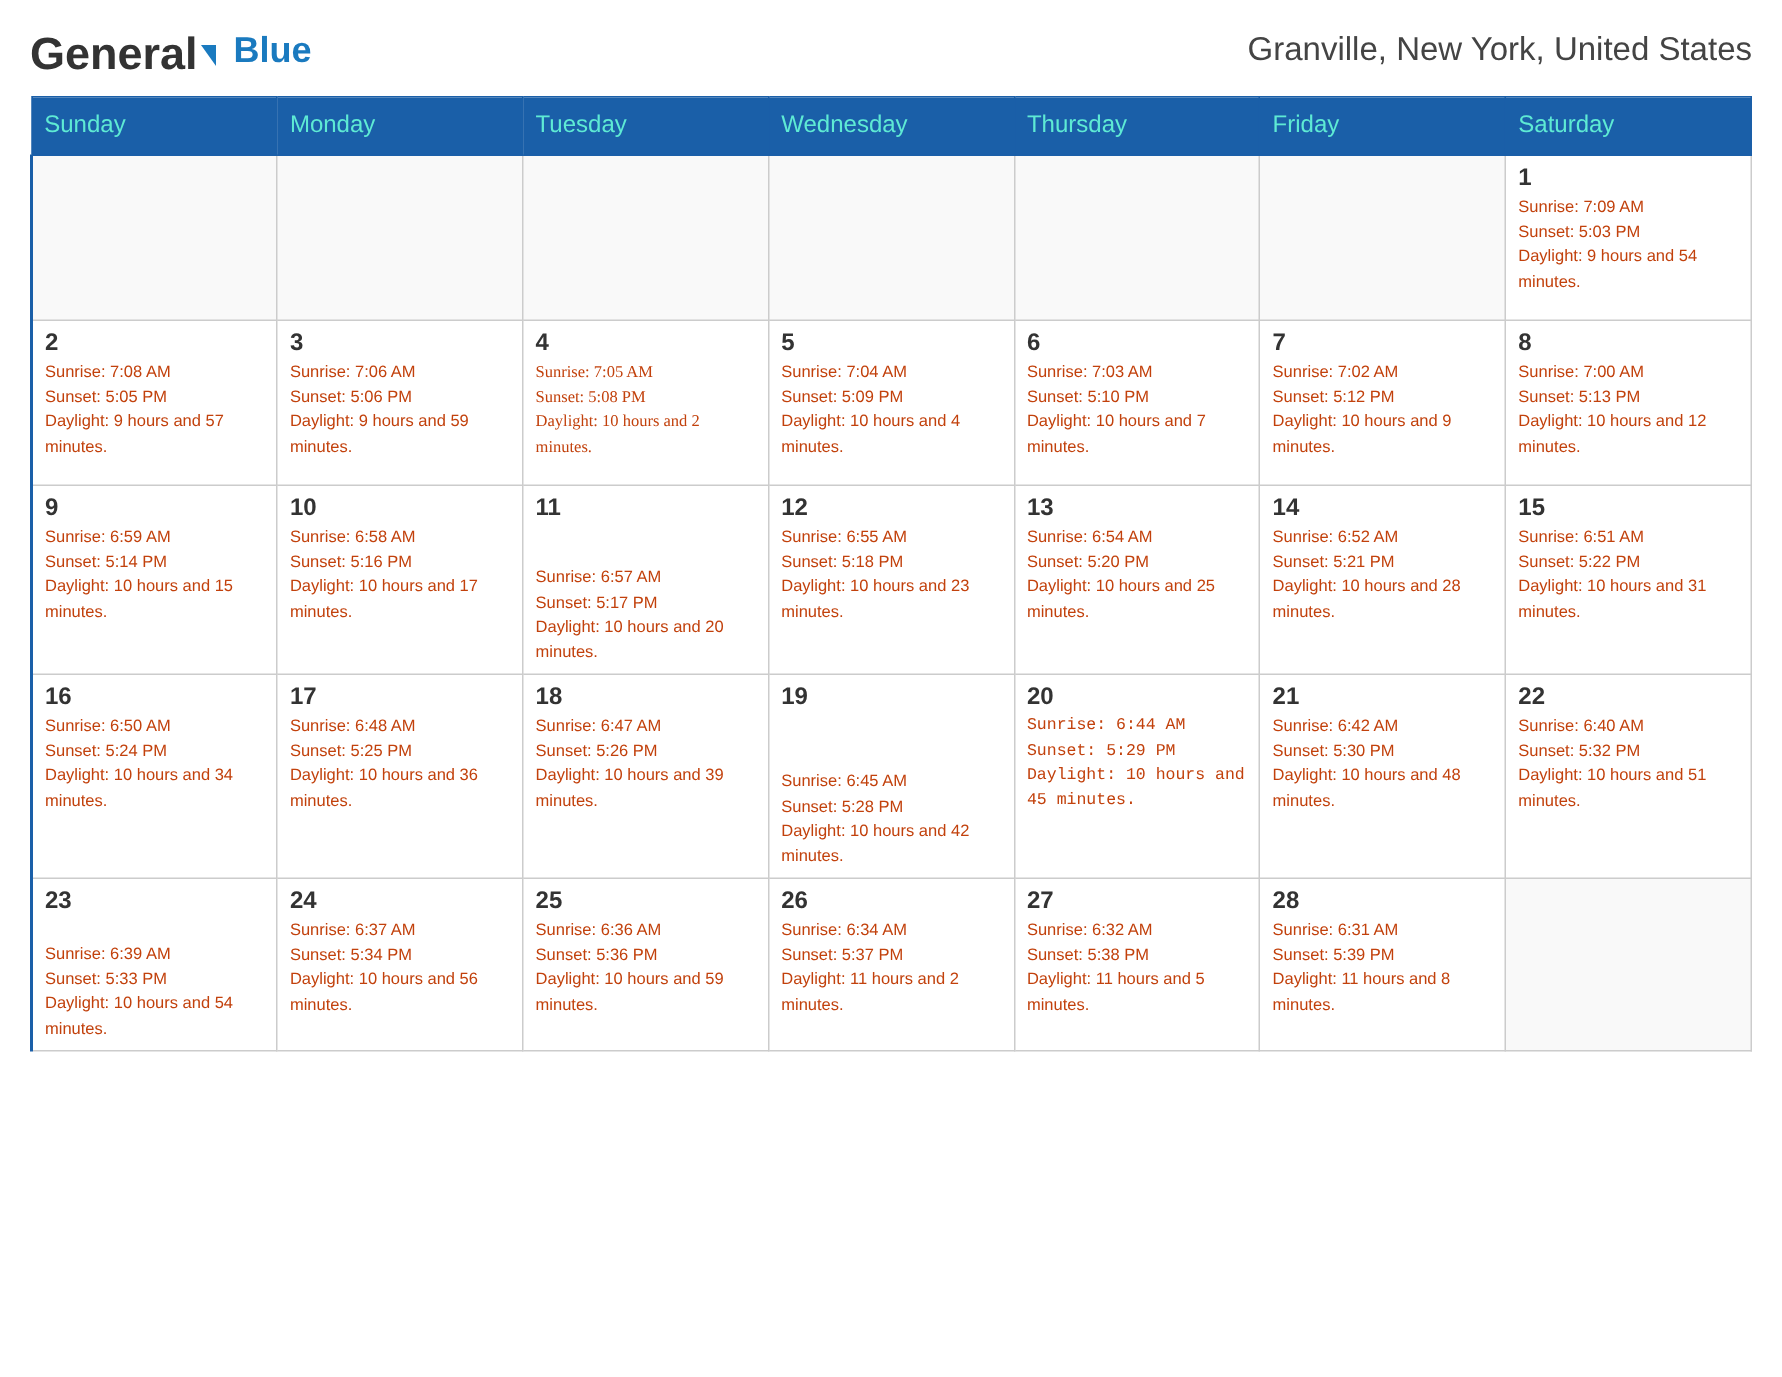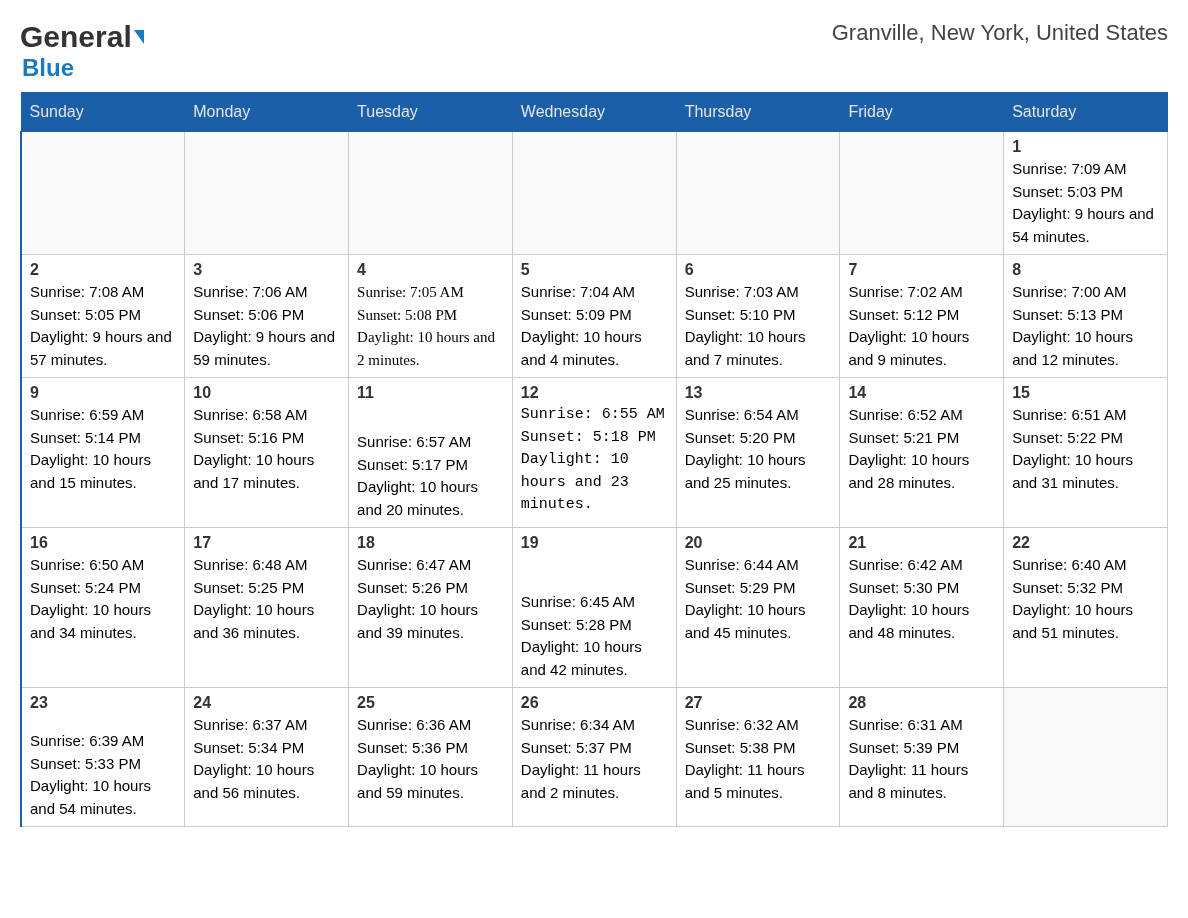--- a/index.html
+++ b/index.html
@@ -11,42 +11,42 @@
       min-height: 918px;
     }
     .header {
       display: flex;
       justify-content: space-between;
       align-items: flex-start;
       margin-bottom: 10px;
     }
     .logo {
       display: flex;
-      flex-direction: column;
+      flex-direction: row;
       align-items: flex-start;
     }
     .logo-arrow {
       display: inline-block;
       width: 0;
       height: 0;
       border-left: 10px solid transparent;
       border-right: 0px solid transparent;
       border-top: 14px solid #1a7abf;
       margin-left: 2px;
       vertical-align: middle;
     }
     .logo-line1 {
       display: flex;
       align-items: center;
     }
     .logo-line2 {
       color: #1a7abf;
       font-size: 24px;
       font-weight: bold;
-      margin-left: 2px;
+      margin-left: 12px;
     }
     .title-block {
       text-align: right;
     }
     .title-block h1 {
       font-size: 52px;
       font-weight: bold;
       color: #222;
     }
     .title-block h2 {
@@ -54,21 +54,21 @@
       font-weight: normal;
       color: #444;
     }
     table {
       width: 100%;
       border-collapse: collapse;
       table-layout: fixed;
     }
     thead th {
       background-color: #1a5fa8;
-      color: #e5e5e5;
+      color: #5eead4;
       padding: 10px 8px;
       text-align: left;
       font-size: 16px;
       font-weight: normal;
       border: 1px solid #1a5fa8;
     }
     tbody td {
       border: 1px solid #ccc;
       vertical-align: top;
       padding: 6px 8px;
@@ -80,23 +80,23 @@
     tbody tr td:first-child {
       border-left: 2px solid #1a5fa8;
     }
     .day-num {
       font-size: 16px;
       font-weight: bold;
       display: block;
       margin-bottom: 2px;
     }
     .day-info {
-      font-size: 15px;
+      font-size: 11px;
       line-height: 1.5;
-      color: #000000;
+      color: #c2410c;
     }
     .empty-cell {
       background: #f9f9f9;
     }
   </style>
 </head>
 <body>
 
 <div class="header">
   <div class="logo">
@@ -196,21 +196,21 @@
 Daylight: 10 hours and 17 minutes.</div>
         </td>
         <td>
           <span class="day-num">11</span>
           <div class="day-info" style="white-space: pre-line; margin-top: 29px;">Sunrise: 6:57 AM
 Sunset: 5:17 PM
 Daylight: 10 hours and 20 minutes.</div>
         </td>
         <td>
           <span class="day-num">12</span>
-          <div class="day-info" style="white-space: pre-line; font-family: Liberation Mono, monospace;">Sunrise: 6:55 AM
+          <div class="day-info" style="white-space: pre-line;">Sunrise: 6:55 AM
 Sunset: 5:18 PM
 Daylight: 10 hours and 23 minutes.</div>
         </td>
         <td>
           <span class="day-num">13</span>
           <div class="day-info" style="white-space: pre-line;">Sunrise: 6:54 AM
 Sunset: 5:20 PM
 Daylight: 10 hours and 25 minutes.</div>
         </td>
         <td>
@@ -246,21 +246,21 @@
 Daylight: 10 hours and 39 minutes.</div>
         </td>
         <td>
           <span class="day-num">19</span>
           <div class="day-info" style="white-space: pre-line; margin-top: 39px;">Sunrise: 6:45 AM
 Sunset: 5:28 PM
 Daylight: 10 hours and 42 minutes.</div>
         </td>
         <td>
           <span class="day-num">20</span>
-          <div class="day-info" style="white-space: pre-line;">Sunrise: 6:44 AM
+          <div class="day-info" style="white-space: pre-line; font-family: Liberation Mono, monospace;">Sunrise: 6:44 AM
 Sunset: 5:29 PM
 Daylight: 10 hours and 45 minutes.</div>
         </td>
         <td>
           <span class="day-num">21</span>
           <div class="day-info" style="white-space: pre-line;">Sunrise: 6:42 AM
 Sunset: 5:30 PM
 Daylight: 10 hours and 48 minutes.</div>
         </td>
         <td>

